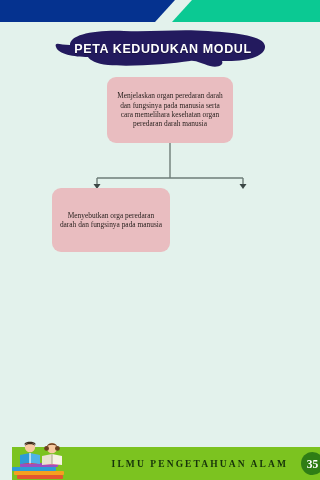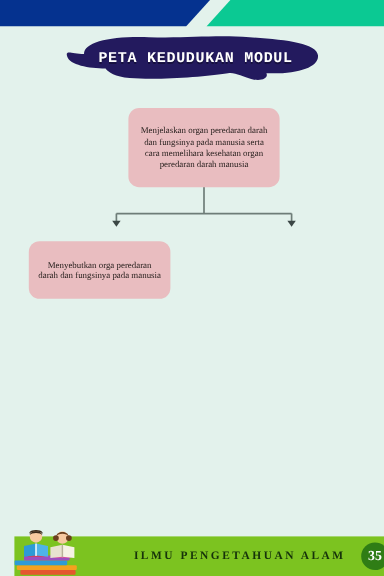--- a/index.html
+++ b/index.html
@@ -48,21 +48,21 @@
   }
   .title-text {
     position: absolute;
     top: 0; left: 0;
     width: 216px;
     height: 40px;
     display: flex;
     align-items: center;
     justify-content: center;
     color: #ffffff;
-    font-family: Liberation Mono, monospace;
+    font-family: Liberation Sans, sans-serif;
     font-weight: bold;
     font-size: 12.5px;
     letter-spacing: 0.6px;
     text-align: left;
     padding-left: 6px;
     box-sizing: border-box;
     text-shadow: 0 1px 0 rgba(0,0,0,0.35);
   }
 
   
@@ -87,36 +87,35 @@
     border-radius: 9px;
     box-sizing: border-box;
     display: flex;
     align-items: center;
     justify-content: center;
     text-align: center;
     color: #2b2320;
     font-family: "Liberation Serif", serif;
     line-height: 1.28;
     padding: 19px 7px;
-    margin-top: 13px;
   }
 
   .node-top {
     left: 107px;
     top: 1px;
     width: 126px;
     height: 66px;
     font-size: 7.4px;
   }
 
   .node-left {
-    left: 24px;
+    left: 52px;
     top: 112px;
     width: 118px;
-    height: 48px;
+    height: 64px;
     font-size: 7.4px;
   }
 
   .node-right {
     left: 164px;
     top: 112px;
     width: 118px;
     height: 60px;
     font-size: 7.4px;
   }

